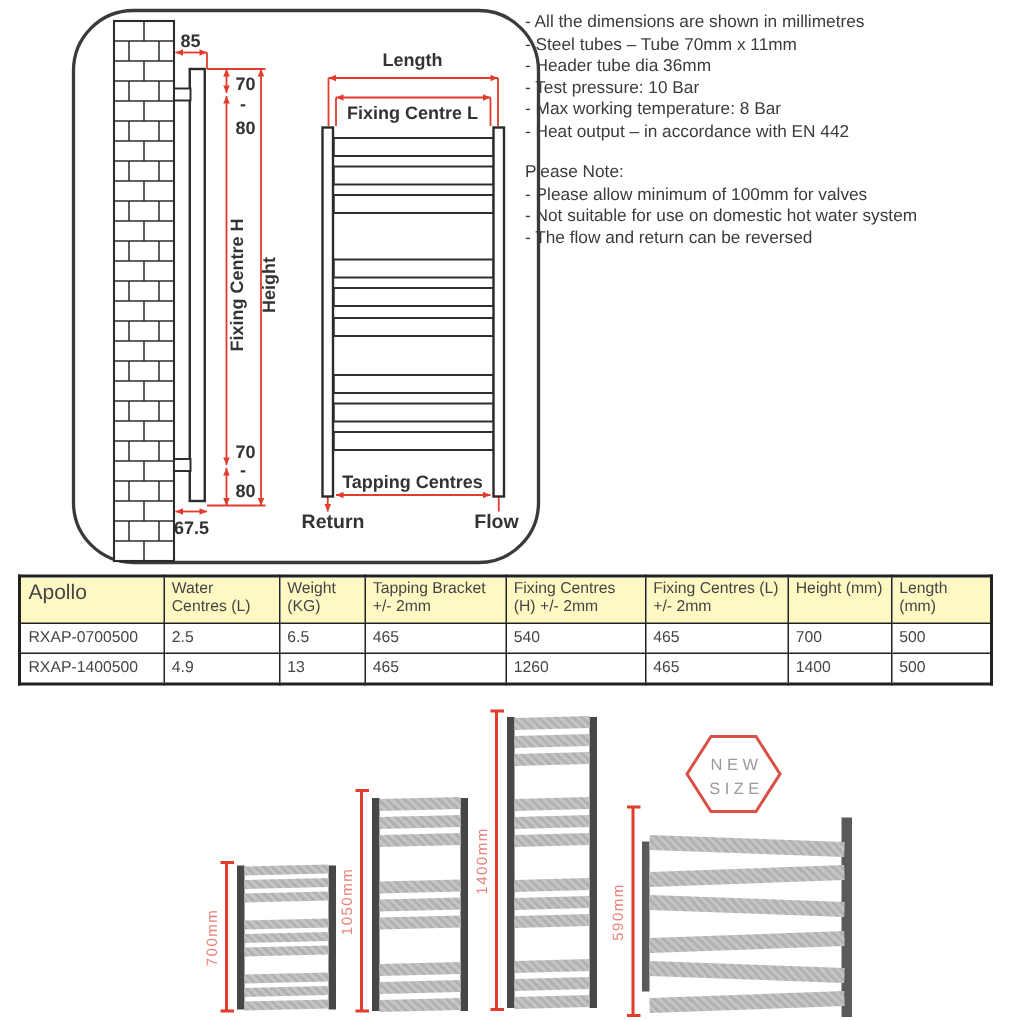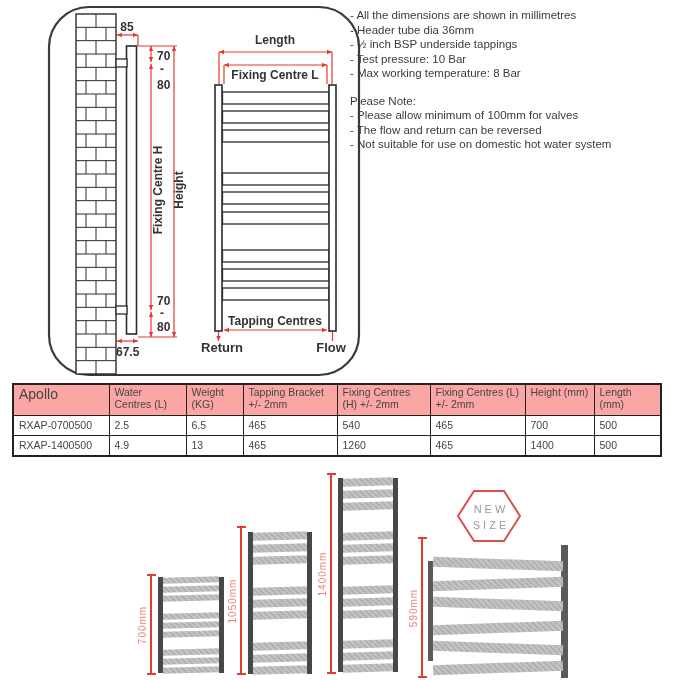--- a/index.html
+++ b/index.html
@@ -14,21 +14,21 @@
   .dt-lg{font-size:13px;font-weight:bold;fill:#333333;}
   
   .specs{position:absolute;left:350px;top:8px;width:326px;font-size:11.5px;line-height:14.5px;color:#3b3b3b;}
   .spec-line{white-space:nowrap;}
   .note-title{font-weight:normal;margin-top:13px;}
   
   .spec-table{position:absolute;left:12px;top:383px;border-collapse:collapse;table-layout:fixed;
     border:2px solid #222222;font-size:10.5px;color:#454545;}
   .spec-table th,.spec-table td{border:1px solid #222222;text-align:left;vertical-align:top;
     padding:2px 5px;overflow:hidden;}
-  .spec-table th{background:#fca5a5;font-weight:normal;line-height:11.5px;height:26px;}
+  .spec-table th{background:#fef9c3;font-weight:normal;line-height:11.5px;height:26px;}
   .spec-table th.apollo{font-size:14px;line-height:15px;}
   .spec-table td{height:15px;line-height:13px;vertical-align:middle;}
   
   .sizes{position:absolute;left:0;top:460px;width:680px;height:220px;}
   .vdim{position:absolute;width:2px;}
   .vdim::before,.vdim::after{content:"";position:absolute;left:-3.5px;width:9px;height:2px;background:inherit;}
   .vdim::before{top:-1px;}
   .vdim::after{bottom:-1px;}
   .vdim-label{position:absolute;font-size:10px;letter-spacing:1px;white-space:nowrap;
     transform:translate(-50%,-50%) rotate(-90deg);}
@@ -190,30 +190,31 @@
     <text class="dt" x="259" y="79" text-anchor="middle">Fixing Centre L</text>
     <text class="dt" x="259" y="325" text-anchor="middle">Tapping Centres</text>
     <text class="dt-lg" x="206" y="352" text-anchor="middle">Return</text>
     <text class="dt-lg" x="315" y="352" text-anchor="middle">Flow</text>
   </svg>
 </div>
 
 <div class="specs">
   <div id="spec-items">
       <div class="spec-line">- All the dimensions are shown in millimetres</div>
+      <div class="spec-line">- Steel tubes – Tube 70mm x 11mm</div>
       <div class="spec-line">- Header tube dia 36mm</div>
-      <div class="spec-line">- ½ inch BSP underside tappings</div>
       <div class="spec-line">- Test pressure: 10 Bar</div>
       <div class="spec-line">- Max working temperature: 8 Bar</div>
+      <div class="spec-line">- Heat output – in accordance with EN 442</div>
     </div>
   <div class="note-title">Please Note:</div>
   <div id="note-items">
       <div class="spec-line">- Please allow minimum of 100mm for valves</div>
+      <div class="spec-line">- Not suitable for use on domestic hot water system</div>
       <div class="spec-line">- The flow and return can be reversed</div>
-      <div class="spec-line">- Not suitable for use on domestic hot water system</div>
     </div>
 </div>
 
 <table class="spec-table">
   <colgroup id="table-cols">
       <col style="width: 96px;">
       <col style="width: 77px;">
       <col style="width: 57px;">
       <col style="width: 94px;">
       <col style="width: 93px;">

